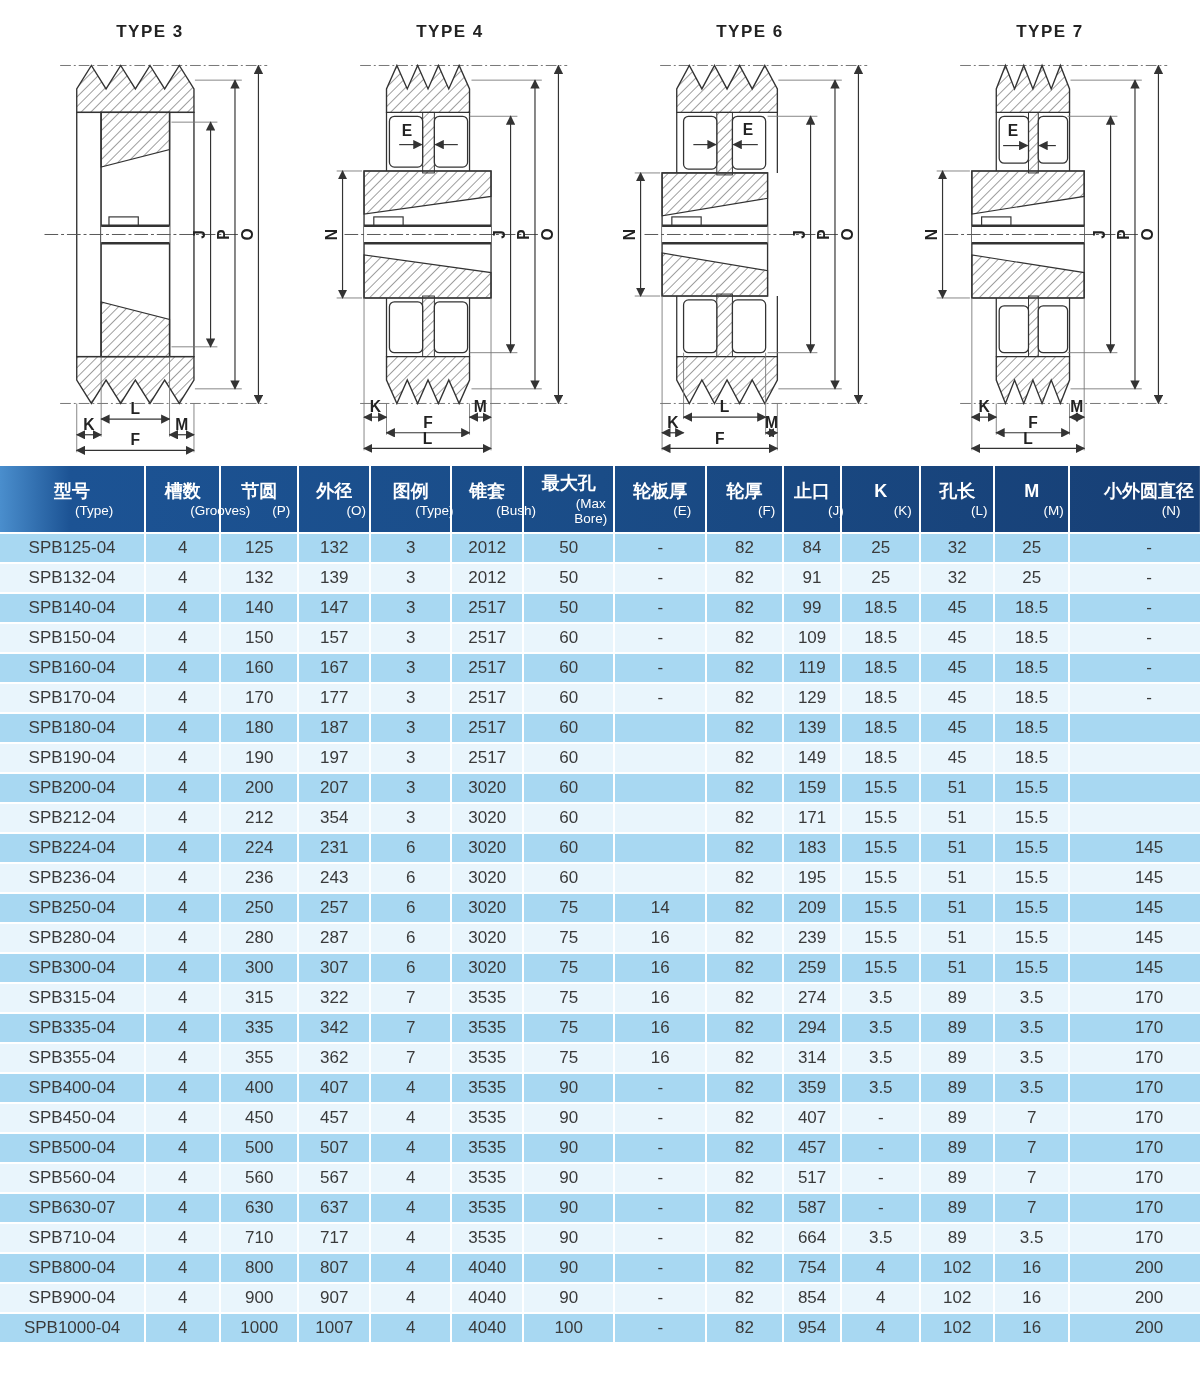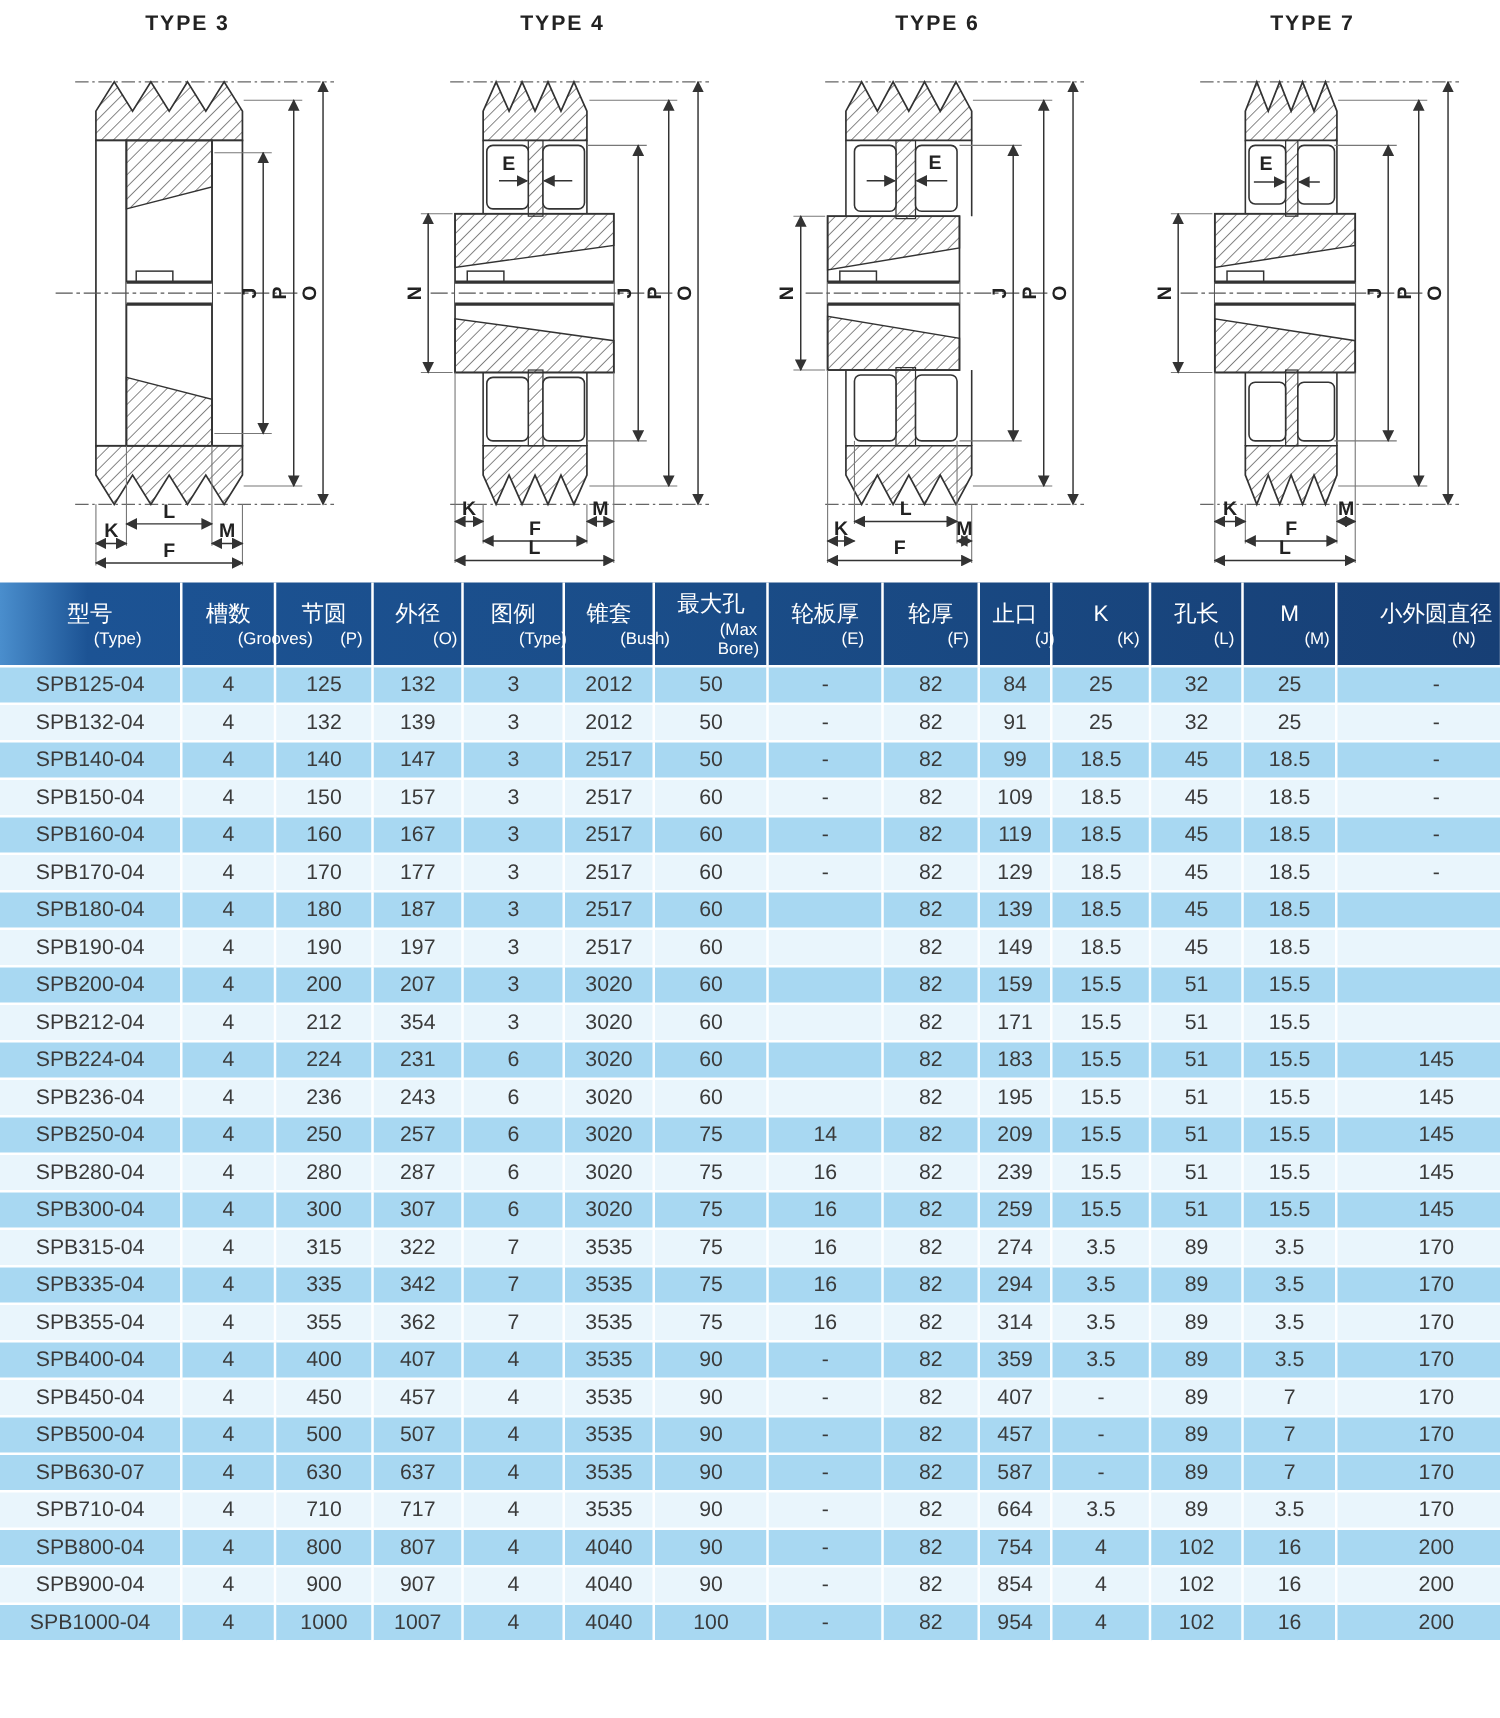--- a/index.html
+++ b/index.html
@@ -2,32 +2,32 @@
 <html><head>
 <meta charset="utf-8">
 <style>
   html,body{margin:0;padding:0;background:#fff;}
   body{width:1200px;height:1374px;font-family:"Liberation Sans","DejaVu Sans",sans-serif;overflow:hidden;}
   .page{width:1200px;height:1374px;background:#fff;position:relative;}
 
   
   .drawings{display:flex;height:466px;background:#fff;}
   .dwrap{position:relative;width:300px;height:466px;}
-  .dtitle{position:absolute;top:9px;left:0;width:100%;text-align:center;
+  .dtitle{position:absolute;top:22px;left:0;width:100%;text-align:center;
           font-size:17px;font-weight:bold;color:#222;letter-spacing:1.5px;}
   .dsvg{position:absolute;top:44px;left:0;width:300px;height:422px;}
 
   
   table.spec{width:1200px;border-collapse:collapse;table-layout:fixed;}
   table.spec th,table.spec td{border-right:2px solid #fff;border-bottom:2px solid #fff;
       padding:0;text-align:center;vertical-align:middle;}
   table.spec th:last-child,table.spec td:last-child{border-right:none;padding-left:28px;}
   thead tr{background:linear-gradient(90deg,#4a8ecd 0px,#1c5394 70px,#1a4c87 600px,#173f75 1200px);}
   thead th{height:66px;color:#fff;}
-  thead .zh{font-size:18px;font-weight:normal;line-height:1.25;}
+  thead .zh{font-size:18px;font-weight:bold;line-height:1.25;}
   thead .en{font-size:13.5px;font-weight:normal;margin-top:1px;margin-left:44px;}
   tbody td{height:28px;font-size:17px;color:#3a3a3a;}
   tbody tr.light td{background:#a8d8f2;}
   tbody tr.pale td{background:#e9f5fc;}
 </style>
 </head>
 <body>
 
 <div class="page">
 
@@ -682,20 +682,36 @@
           <td>3535</td>
           <td>90</td>
           <td>-</td>
           <td>82</td>
           <td>457</td>
           <td>-</td>
           <td>89</td>
           <td>7</td>
           <td>170</td>
         </tr>
+        <tr class="pale">
+          <td>SPB560-04</td>
+          <td>4</td>
+          <td>560</td>
+          <td>567</td>
+          <td>4</td>
+          <td>3535</td>
+          <td>90</td>
+          <td>-</td>
+          <td>82</td>
+          <td>517</td>
+          <td>-</td>
+          <td>89</td>
+          <td>7</td>
+          <td>170</td>
+        </tr>
         <tr class="light">
           <td>SPB630-07</td>
           <td>4</td>
           <td>630</td>
           <td>637</td>
           <td>4</td>
           <td>3535</td>
           <td>90</td>
           <td>-</td>
           <td>82</td>

